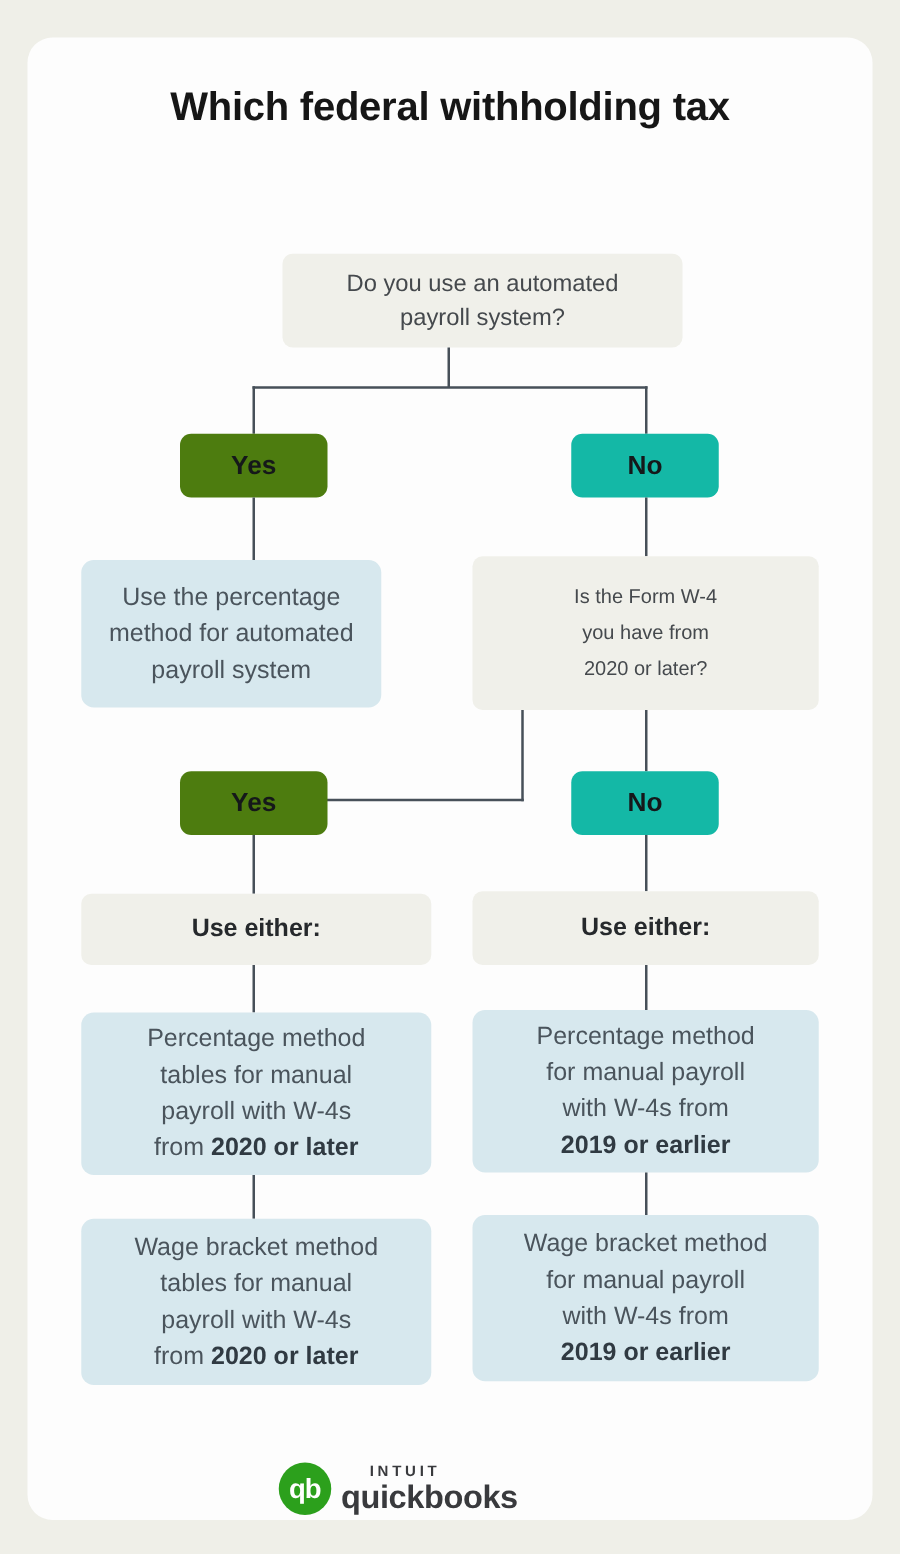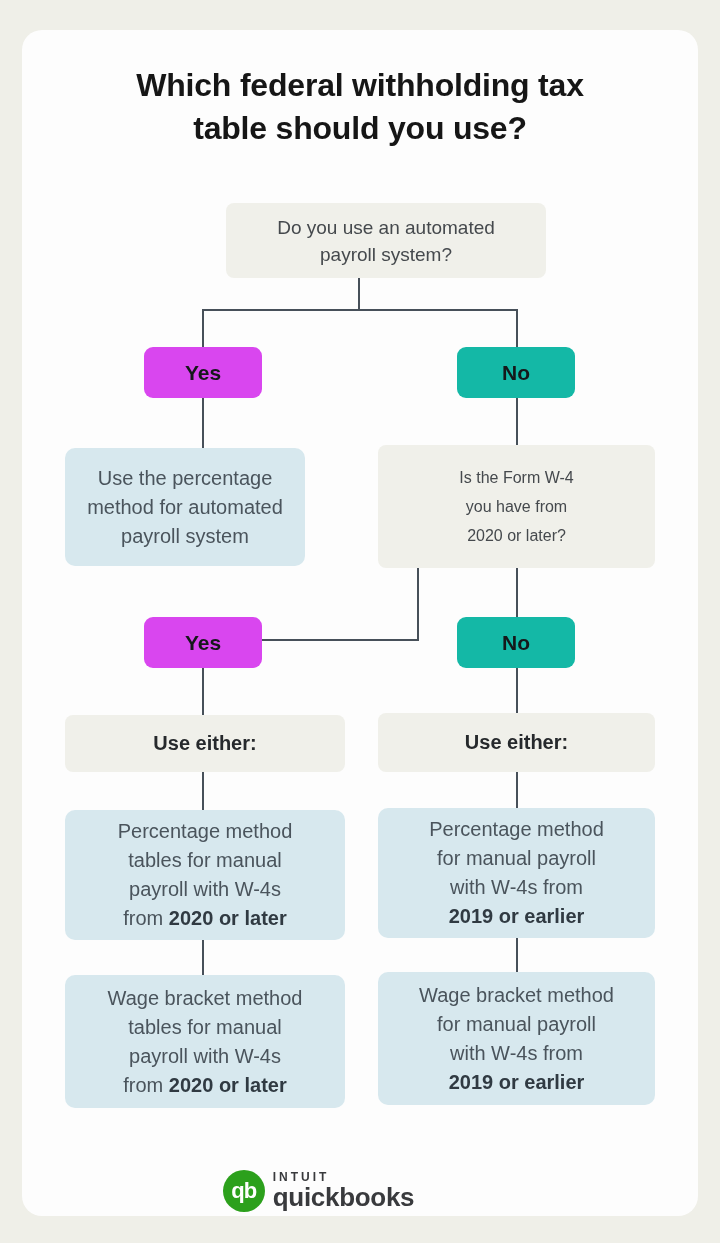--- a/index.html
+++ b/index.html
@@ -46,21 +46,21 @@
   .res-l2{left:65px;top:975px;width:280px;height:133px;font-size:20px;line-height:29px;}
   .res-r2{left:378px;top:972px;width:277px;height:133px;font-size:20px;line-height:29px;}
   .box b{color:#303A42;font-weight:700;}
   .badge{
     position:absolute;
     width:118px;height:51px;
     border-radius:9px;
     display:flex;align-items:center;justify-content:center;
     font-size:21px;font-weight:700;color:#15181A;
   }
-  .badge.green{background:#d946ef;}
+  .badge.green{background:#4d7c0f;}
   .badge.orange{background:#14b8a6;}
   .yes1{left:144px;top:347px;}
   .no1{left:457px;top:347px;}
   .yes2{left:144px;top:617px;}
   .no2{left:457px;top:617px;}
   .line{position:absolute;background:#475059;}
   .v{width:2px;}
   .h{height:2px;}
   .lv1{left:358px;top:278px;height:32px;}
   .lh1{left:202px;top:309px;width:316px;}
@@ -88,36 +88,35 @@
     display:flex;align-items:center;justify-content:center;
     margin-right:8px;
   }
   .logo-monogram{
     color:#FFFFFF;font-size:22px;font-weight:700;
     letter-spacing:-1px;
   }
   .logo-text{display:flex;flex-direction:column;align-items:flex-start;}
   .logo-intuit{
     font-size:12px;font-weight:700;letter-spacing:3px;
-    color:#393A3D;line-height:13px;
+    color:#393A3D;line-height:13px;margin-left:23px;
   }
   .logo-qb{
     font-size:26px;font-weight:700;color:#393A3D;
     line-height:27px;letter-spacing:-0.3px;
   }
 </style>
 </head>
 <body>
 
 <div class="page">
   <div class="card"></div>
 
   <div class="title">
     <span class="tline">Which federal withholding tax</span>
-    <span class="tline">table should you use?</span>
   </div>
 
   <div class="box greybox qbox1">
     <span class="ln">Do you use an automated</span>
     <span class="ln">payroll system?</span>
   </div>
 
   <div class="line v lv1"></div>
   <div class="line h lh1"></div>
   <div class="line v lv2"></div>

